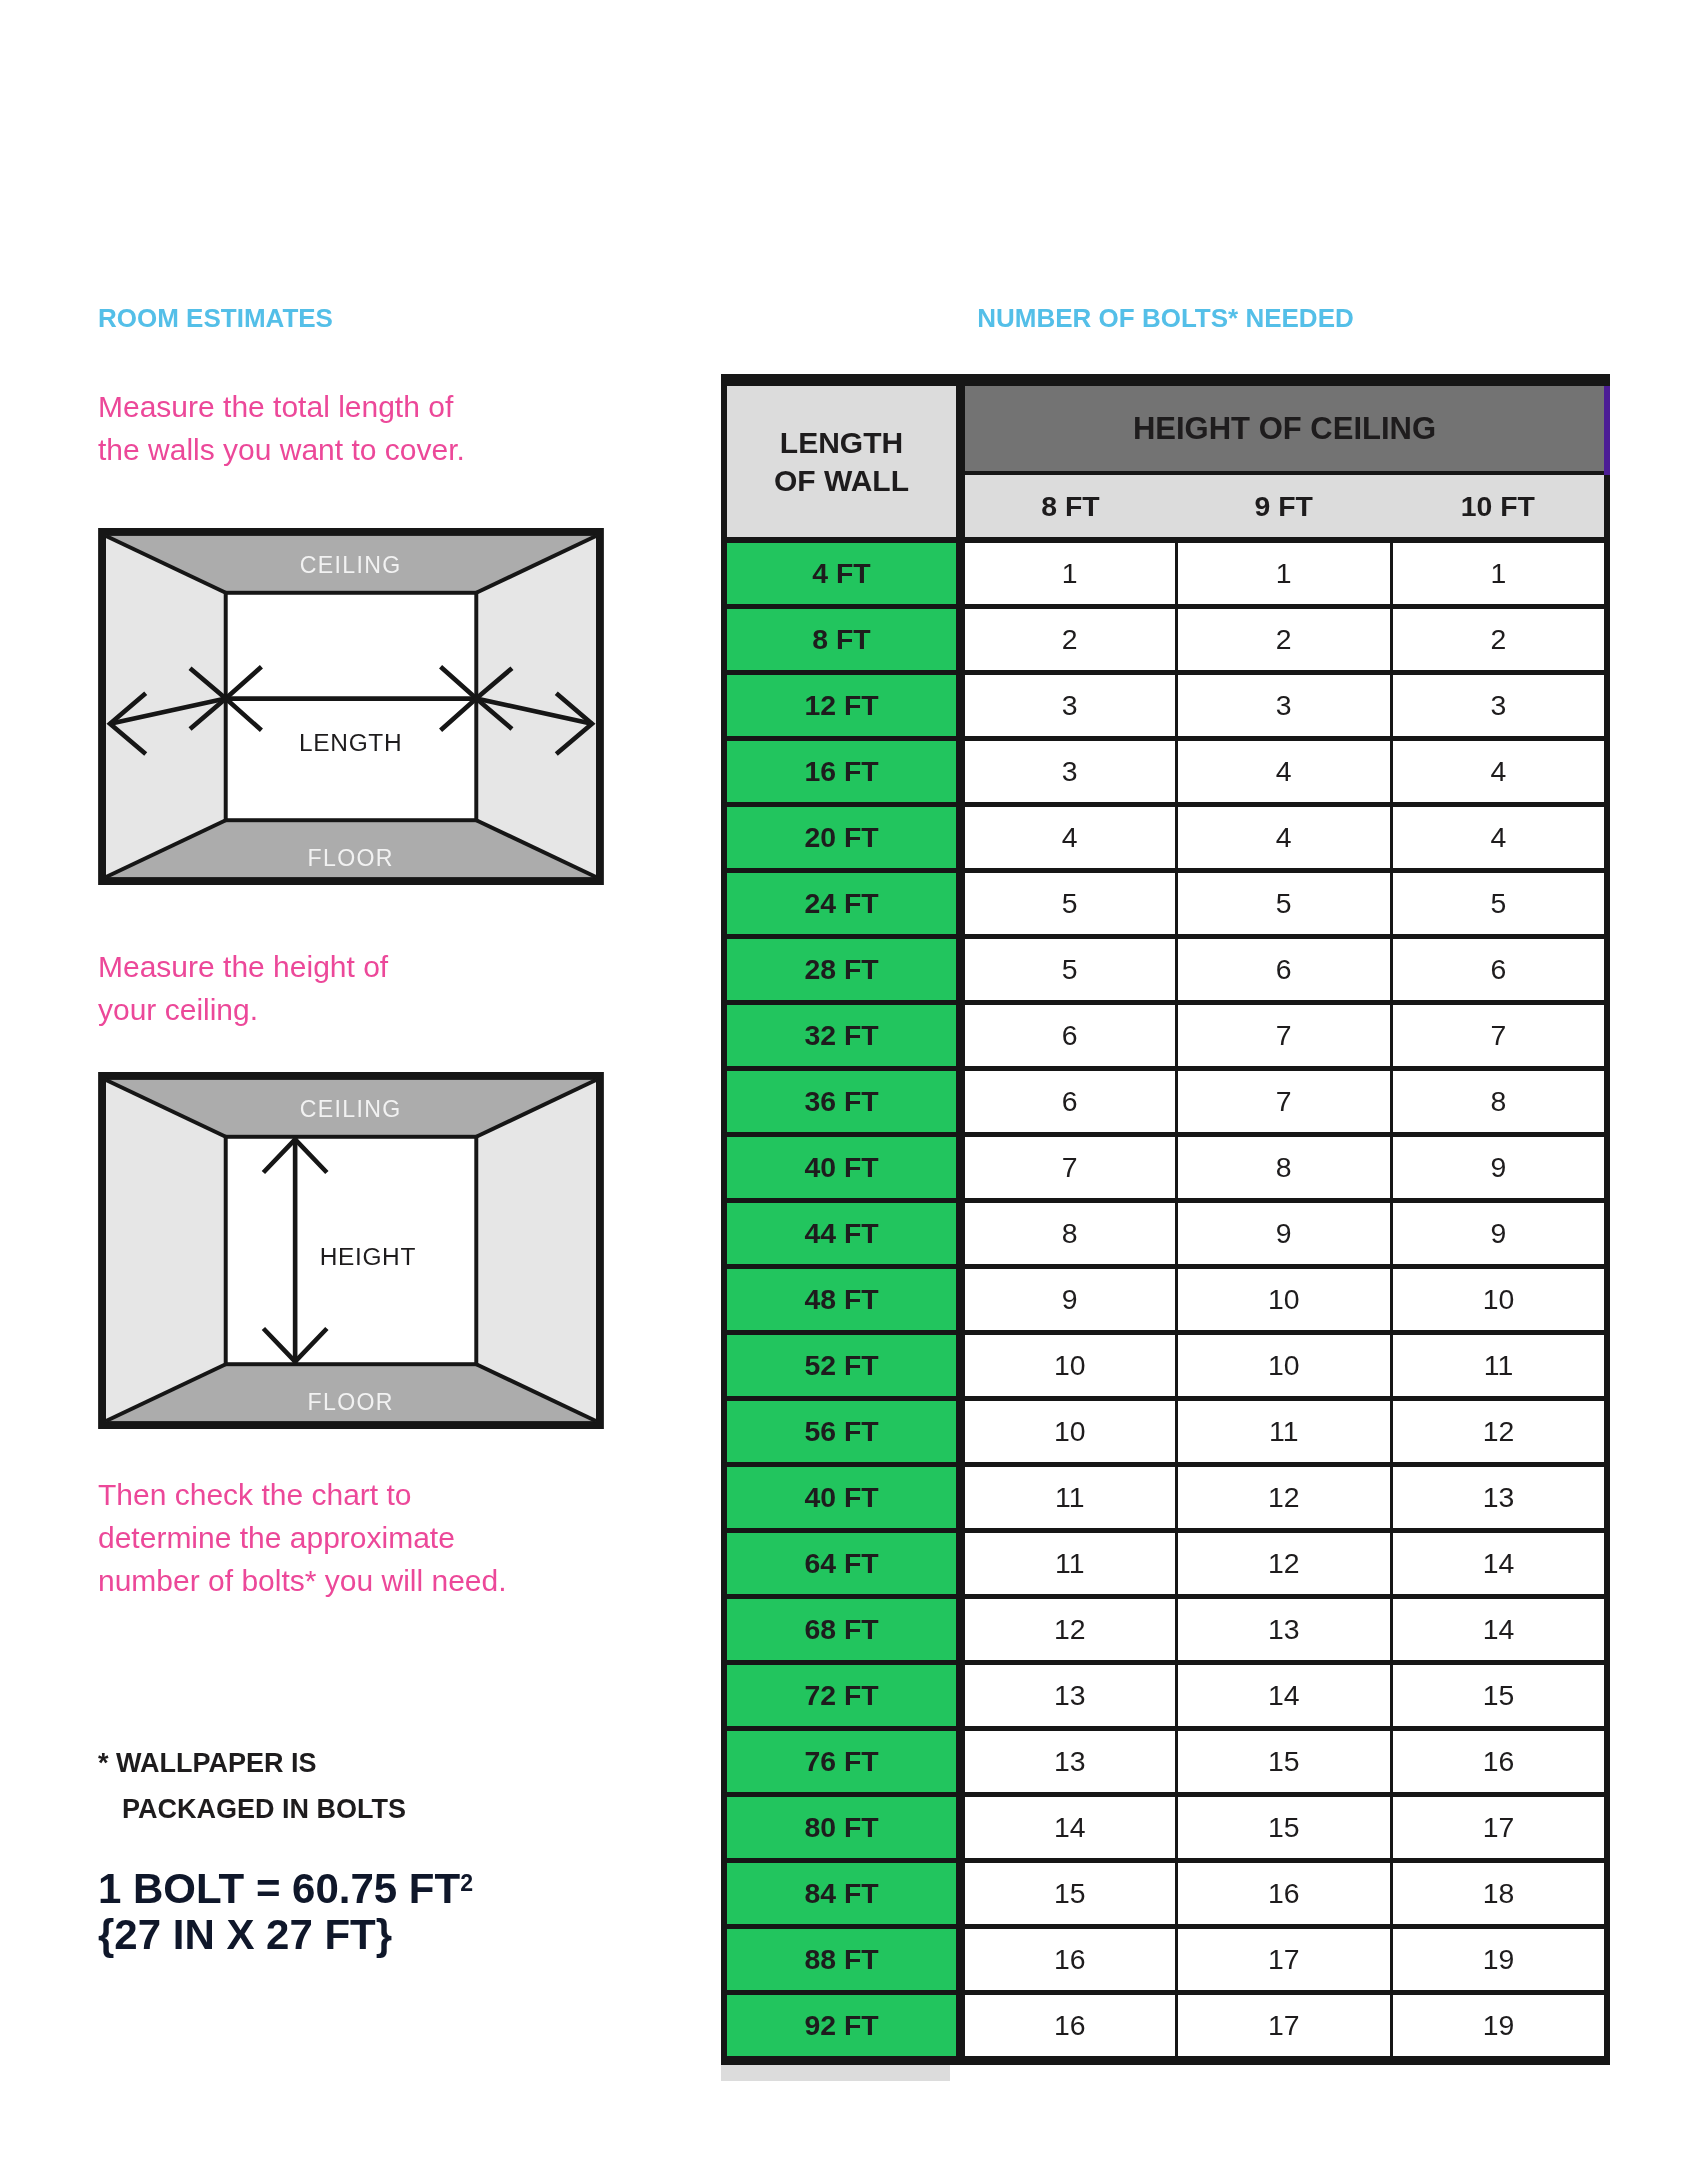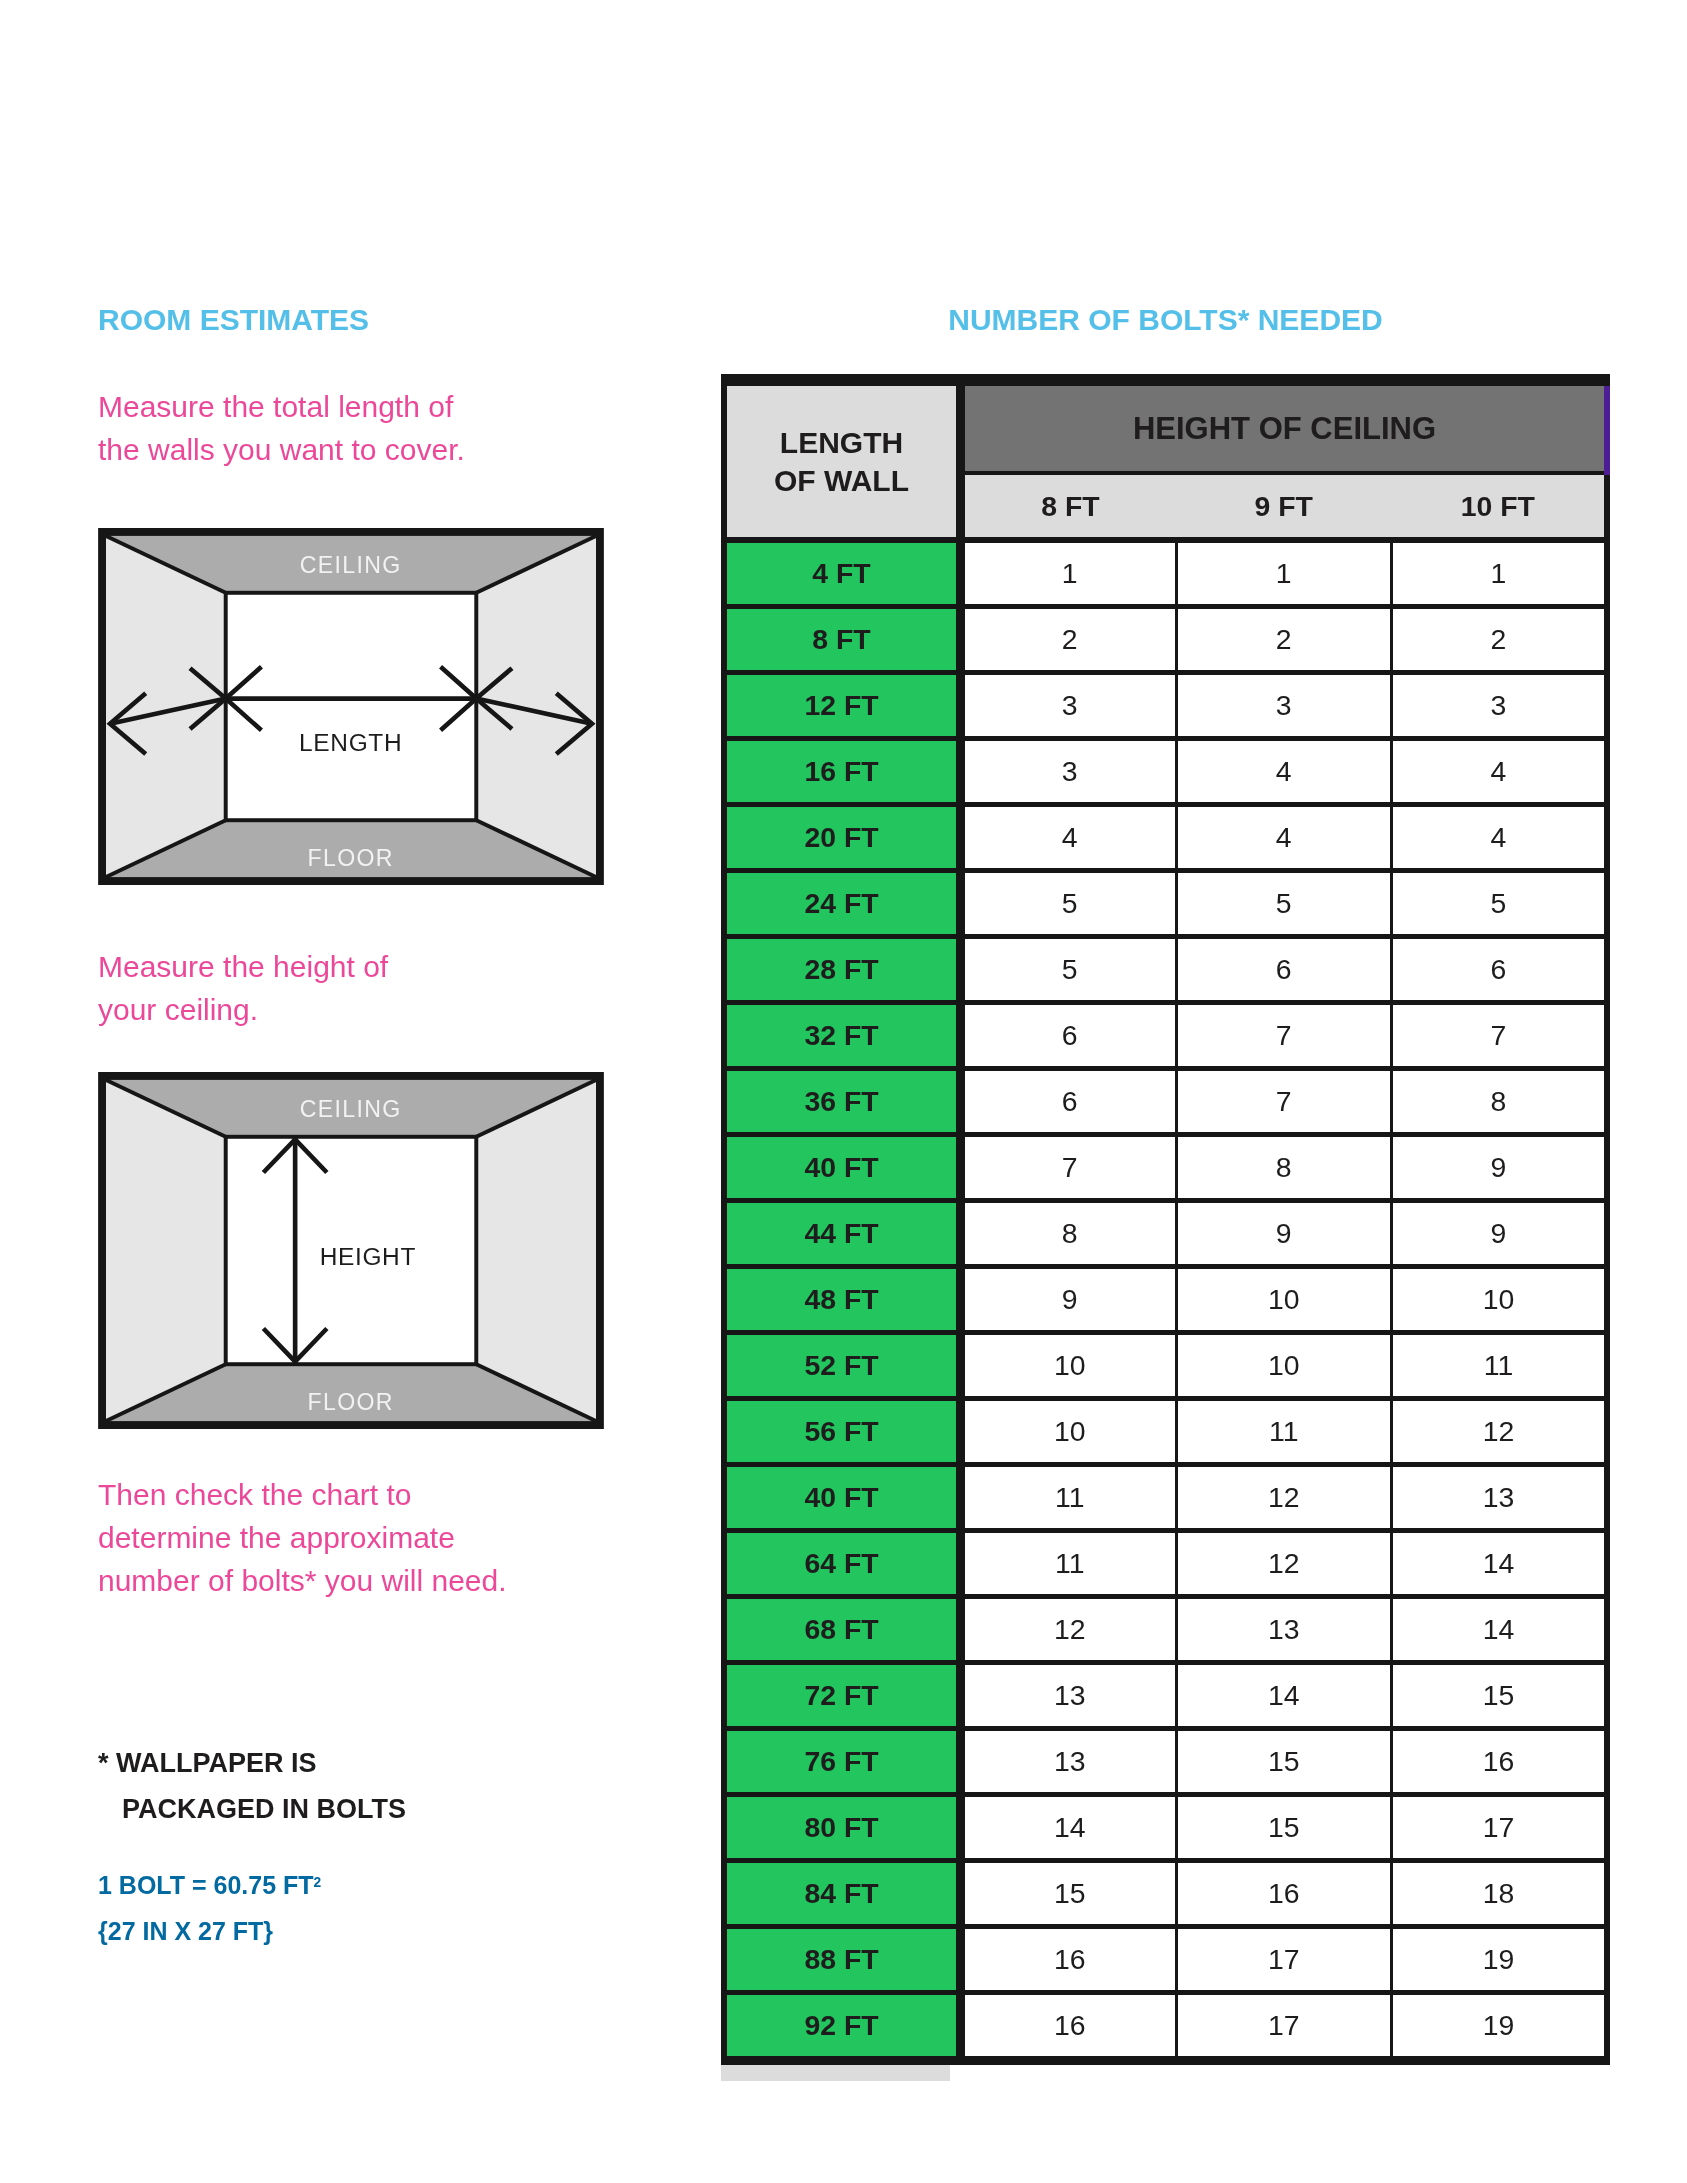--- a/index.html
+++ b/index.html
@@ -6,42 +6,42 @@
   .page{
     position:relative;width:1687px;height:2183px;background:#ffffff;
     font-family:"Liberation Sans", sans-serif;color:#1e1c1d;overflow:hidden;
   }
   .title{
     position:absolute;left:97px;top:77px;
     font-size:66px;font-weight:700;letter-spacing:-1.3px;color:#54BFE8;
     white-space:nowrap;
   }
   .section-heading{
-    position:absolute;font-size:30px;font-weight:700;color:#54BFE8;white-space:nowrap;
+    position:absolute;font-size:26px;font-weight:700;color:#54BFE8;white-space:nowrap;
   }
   .left-heading{left:98px;top:303px;}
   .table-heading{left:721px;top:303px;width:889px;text-align:center;}
   .para{
     position:absolute;left:98px;font-size:30px;line-height:43px;
     color:#ec4899;white-space:pre-line;
   }
   .para-1{top:385px;}
   .para-2{top:945px;}
   .para-3{top:1473px;}
   .diagram{position:absolute;left:98px;}
   .diagram-1{top:528px;}
   .diagram-2{top:1072px;}
   .footnote{
     position:absolute;left:98px;top:1740px;
     font-size:27px;font-weight:700;line-height:46px;color:#1e1c1d;
   }
   .footnote .indent{padding-left:24px;}
   .spec{
     position:absolute;left:98px;top:1860px;
-    font-size:25px;font-weight:700;line-height:46px;color:#0369a1;
+    font-size:42px;font-weight:700;line-height:46px;color:#0f172a;
   }
   .spec sup{font-size:0.55em;vertical-align:0.5em;}
   .table-wrap{position:absolute;left:721px;top:374px;width:889px;}
   .topbar{height:12px;background:#161616;}
   table.bolts{
     border-collapse:collapse;table-layout:fixed;width:889px;
   }
   table.bolts th, table.bolts td{
     padding:0;text-align:center;vertical-align:middle;
   }

